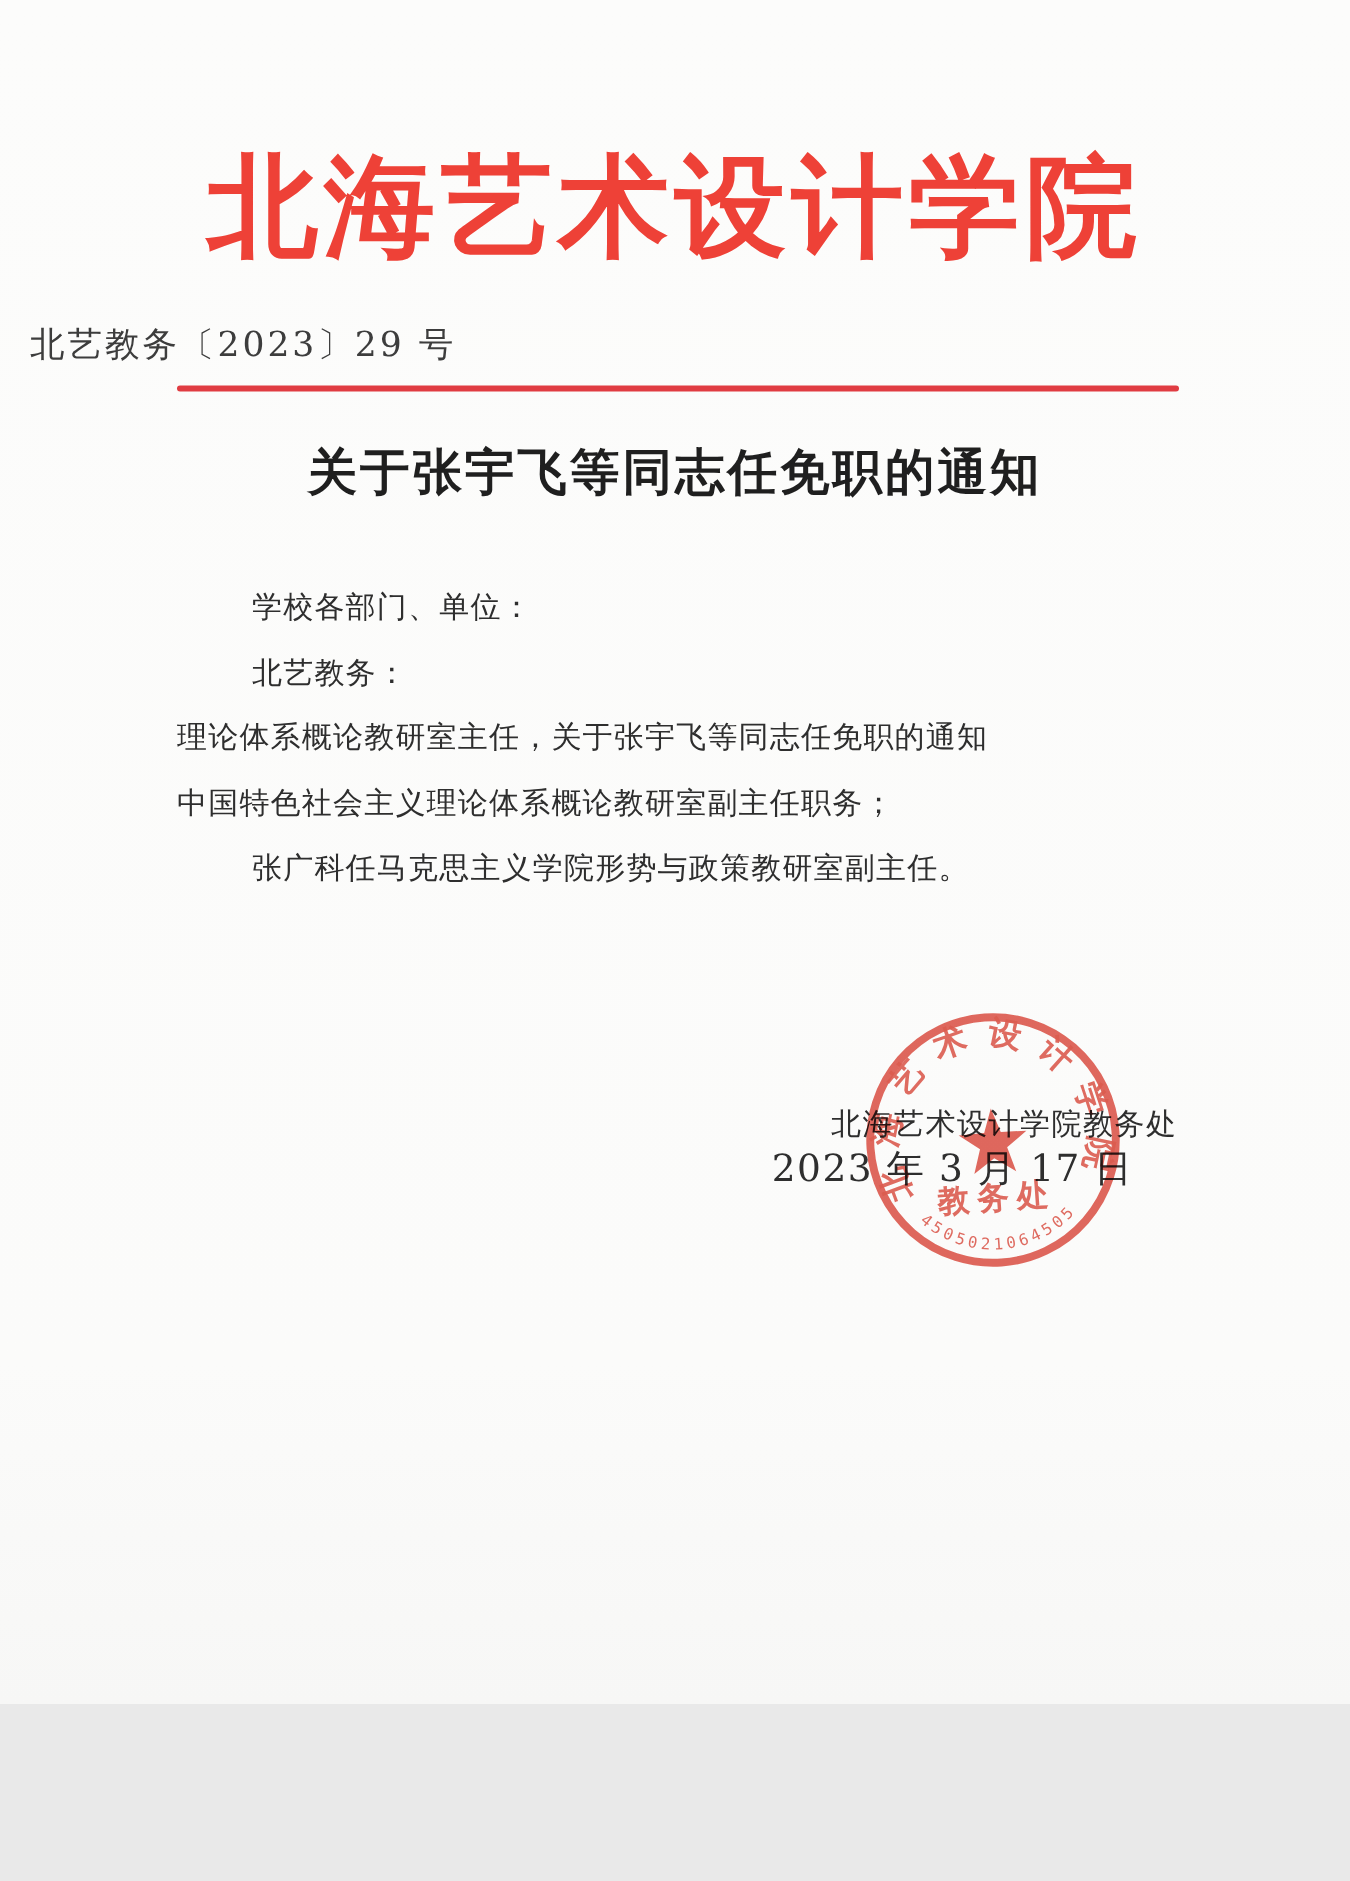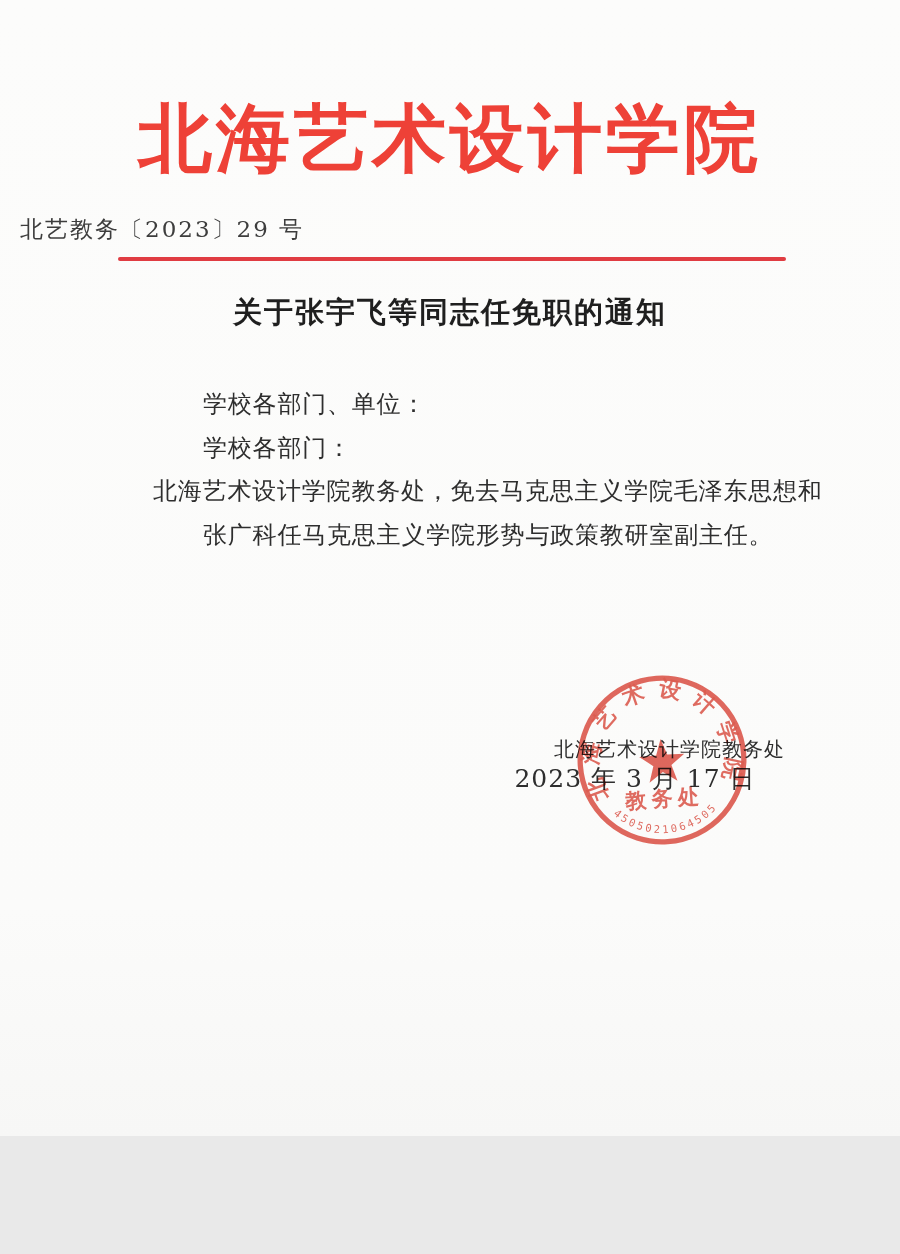--- a/index.html
+++ b/index.html
@@ -47,34 +47,33 @@
     height:4px;
     border-radius:2px;
   }
   .doc-title{
     position:absolute;
     top:293px;
     left:0;
     width:100%;
     text-align:center;
     font-weight:bold;
-    font-size:29px;
+    font-size:33px;
     letter-spacing:2px;
     color:#1f1f1f;
   }
   .body-text{
     position:absolute;
     top:384px;
     left:118px;
     width:672px;
-    font-family:Liberation Mono, monospace;
-    font-size:24px;
+    font-family:Liberation Serif, serif;
+    font-size:20px;
     letter-spacing:0.8px;
     color:#2e2e2e;
-    margin-left:35px;
   }
   .body-line{
     height:43.5px;
     line-height:43.5px;
     white-space:nowrap;
   }
   .body-line.indent{ padding-left:50px; }
   .signature{
     position:absolute;
     top:736px;
@@ -125,22 +124,23 @@
   <div class="header-title" style="color: rgb(238, 65, 55);">北海艺术设计学院</div>
 
   <div class="doc-number">北艺教务〔2023〕29 号</div>
 
   <div class="red-line" style="background: rgb(224, 60, 66);"></div>
 
   <div class="doc-title">关于张宇飞等同志任免职的通知</div>
 
   <div class="body-text">
     <div class="body-line indent">学校各部门、单位：</div>
-    <div class="body-line indent">学校各部门：</div>
-    <div class="body-line">北海艺术设计学院教务处，免去马克思主义学院毛泽东思想和</div>
+    <div class="body-line indent">北艺教务：</div>
+    <div class="body-line">理论体系概论教研室主任，关于张宇飞等同志任免职的通知</div>
+    <div class="body-line">中国特色社会主义理论体系概论教研室副主任职务；</div>
     <div class="body-line indent">张广科任马克思主义学院形势与政策教研室副主任。</div>
   </div>
 
   <div class="signature">北海艺术设计学院教务处</div>
 
   <div class="sign-date">2023 年 3 月 17 日</div>
 
   <svg class="seal" viewBox="0 0 200 200" xmlns="http://www.w3.org/2000/svg">
     <defs>
       <path id="sealArcTop" d="M 44.8,146.3 A 72,72 0 1 1 155.2,146.3" fill="none"></path>

